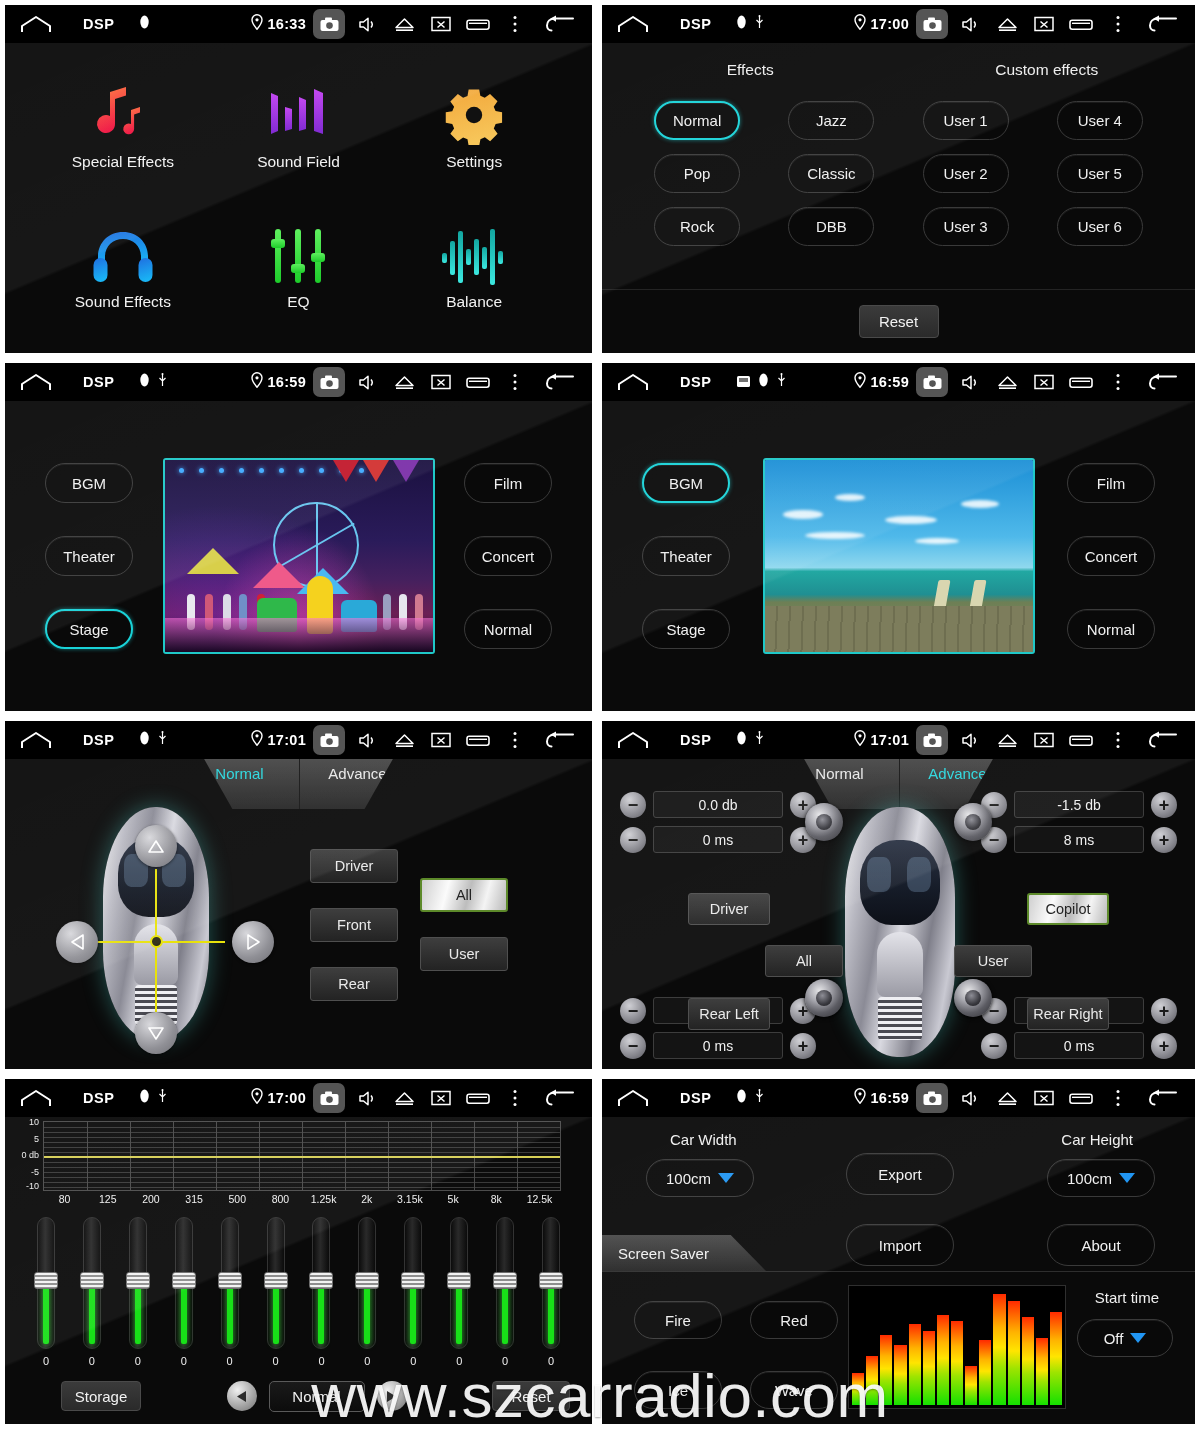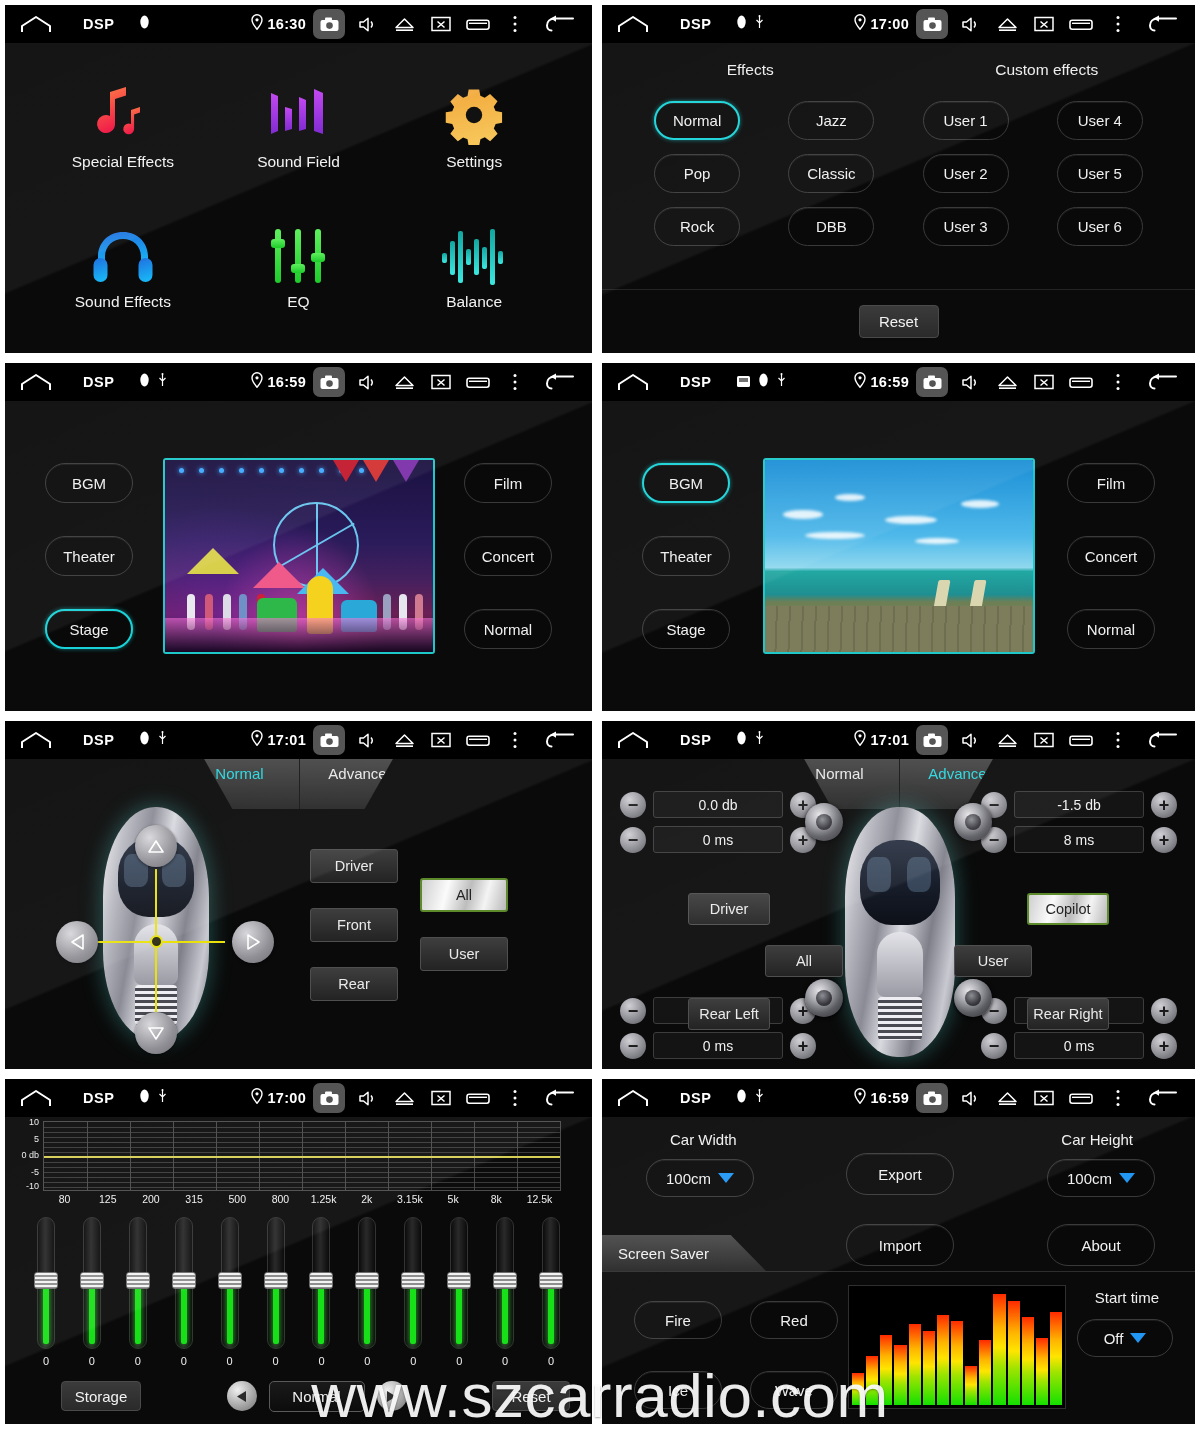--- a/index.html
+++ b/index.html
@@ -216,21 +216,21 @@
           </span>
         </div>
         <div class="sb-spacer"></div>
         <div class="sb-right">
           <span class="sb-loc">
             <svg width="12" height="16" viewBox="0 0 12 16">
                 <path d="M6 .8C3.2.8 1 3 1 5.8c0 3.6 5 9.4 5 9.4s5-5.8 5-9.4C11 3 8.8.8 6 .8z" fill="none" stroke="#fff" stroke-width="1.4"></path>
                 <circle cx="6" cy="5.8" r="1.6" fill="#fff"></circle>
               </svg>
           </span>
-          <span class="sb-time">16:30</span>
+          <span class="sb-time">16:33</span>
           <span class="sb-cam">
             <svg width="19" height="15" viewBox="0 0 19 15">
                 <rect x="0.5" y="3" width="18" height="11" rx="2" fill="#fff"></rect>
                 <rect x="5" y="0.6" width="7" height="3" rx="1" fill="#fff"></rect>
                 <circle cx="9.5" cy="8.6" r="3.3" fill="#555"></circle>
               </svg>
           </span>
           <span class="sb-ic">
             <svg width="19" height="17" viewBox="0 0 19 17">
                 <path d="M2 6h3.5L10 2.2v12.6L5.5 11H2z" fill="none" stroke="#fff" stroke-width="1.5" stroke-linejoin="round"></path>

